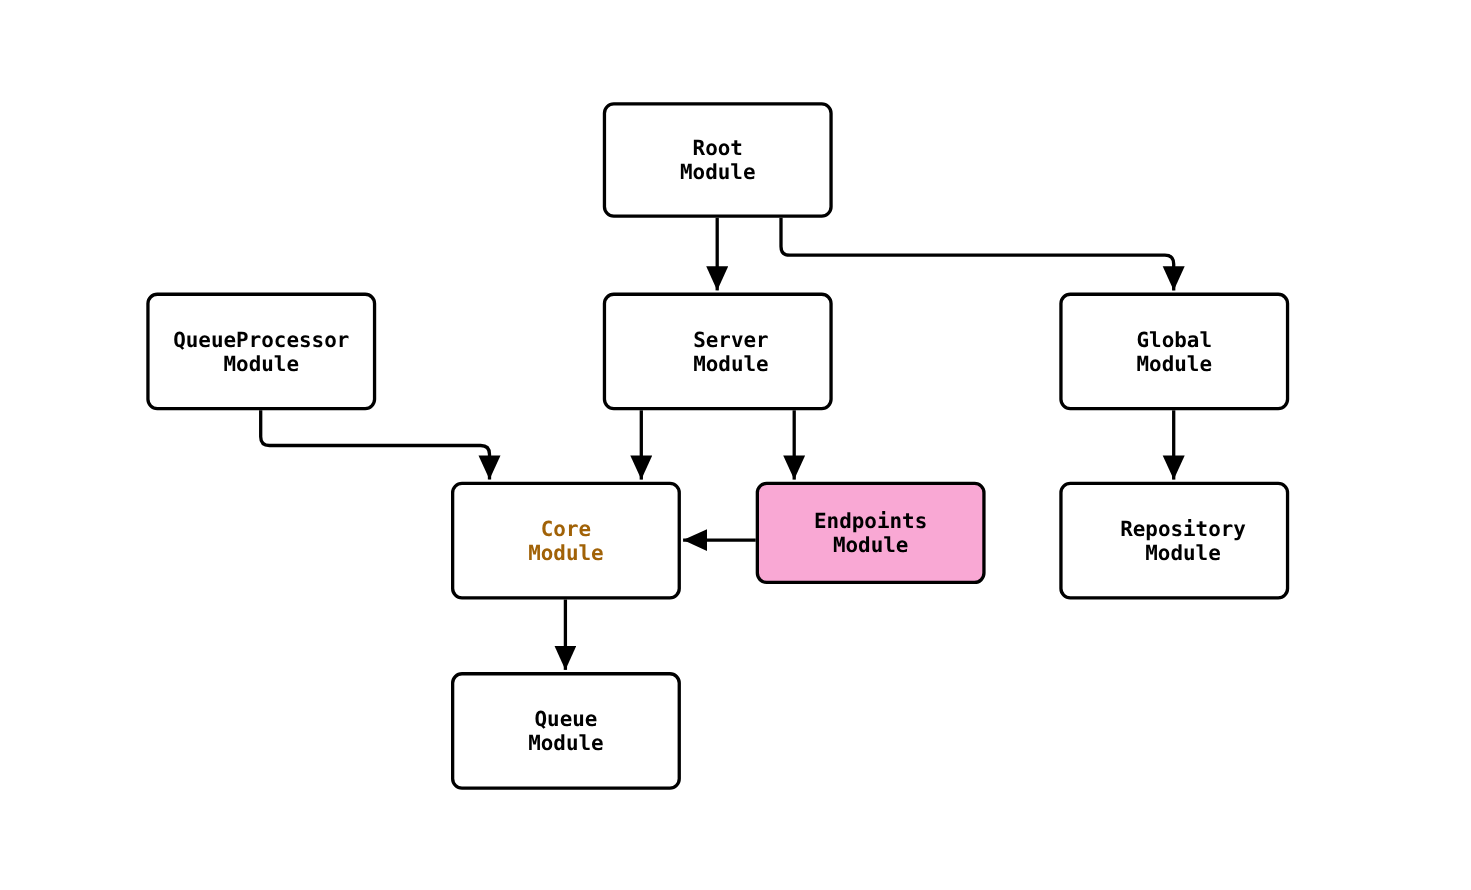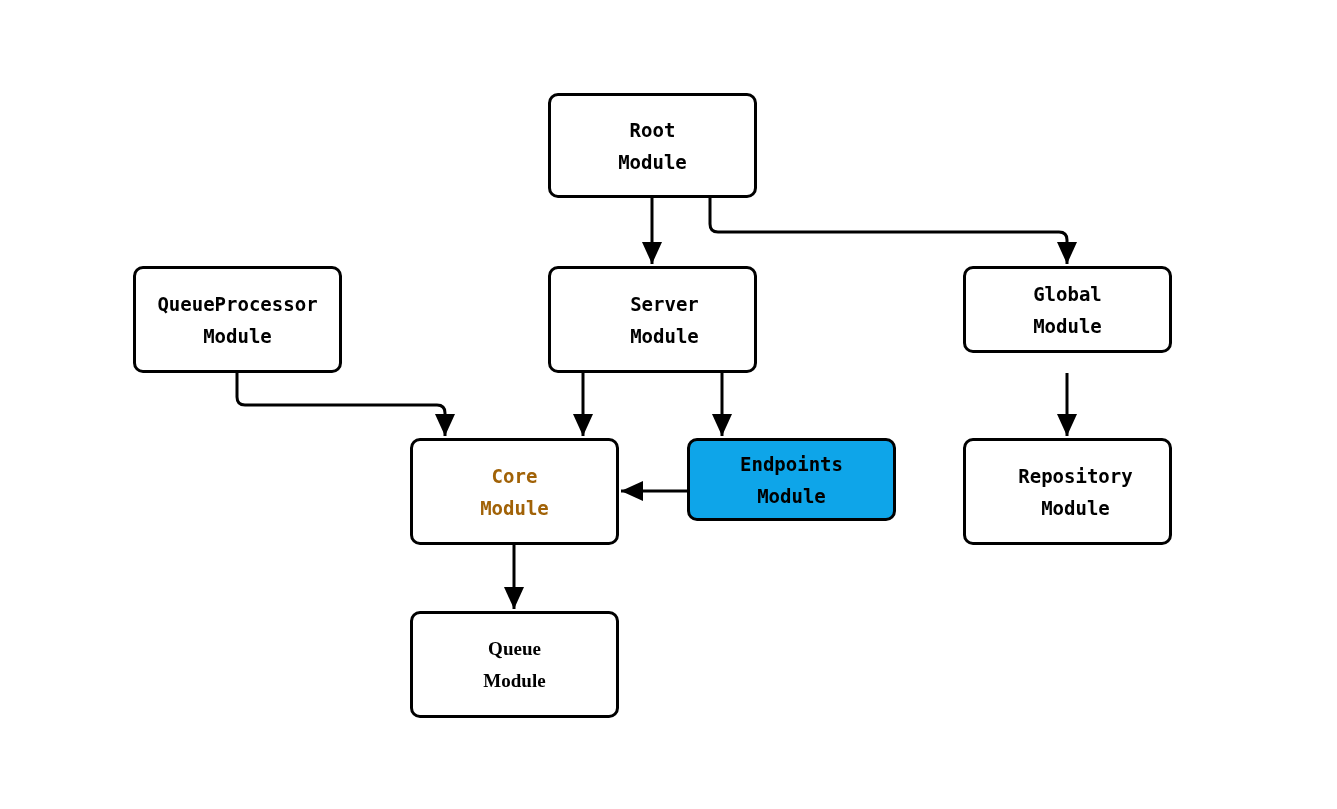--- a/index.html
+++ b/index.html
@@ -35,21 +35,21 @@
     background: #ffffff;
     display: flex;
     align-items: center;
     justify-content: center;
   }
   .node-label {
     white-space: pre-line;
     text-align: center;
     font-weight: bold;
     font-size: 19px;
-    line-height: 32px;
+    line-height: 22px;
     color: #000000;
   }
 </style>
 </head>
 <body>
 
 <div id="canvas" style="background: rgb(255, 255, 255);">
   <svg id="edge-layer" viewBox="0 0 1337 809" xmlns="http://www.w3.org/2000/svg">
     <defs>
       <marker id="arrowhead" markerUnits="userSpaceOnUse" markerWidth="23" markerHeight="21" refX="22" refY="10" orient="auto">
@@ -71,34 +71,34 @@
 Module</span>
       </div>
       <div class="node" style="left: 133px; top: 266px; width: 209px; height: 107px; background: rgb(255, 255, 255); border-color: rgb(0, 0, 0);">
         <span class="node-label" style="color: rgb(0, 0, 0);">QueueProcessor
 Module</span>
       </div>
       <div class="node" style="left: 548px; top: 266px; width: 209px; height: 107px; background: rgb(255, 255, 255); border-color: rgb(0, 0, 0); padding-left: 24px;">
         <span class="node-label" style="color: rgb(0, 0, 0);">Server
 Module</span>
       </div>
-      <div class="node" style="left: 963px; top: 266px; width: 209px; height: 87px; background: rgb(255, 255, 255); border-color: rgb(0, 0, 0);">
+      <div class="node" style="left: 963px; top: 266px; width: 209px; height: 107px; background: rgb(255, 255, 255); border-color: rgb(0, 0, 0);">
         <span class="node-label" style="color: rgb(0, 0, 0);">Global
 Module</span>
       </div>
       <div class="node" style="left: 410px; top: 438px; width: 209px; height: 107px; background: rgb(255, 255, 255); border-color: rgb(0, 0, 0);">
         <span class="node-label" style="color: #a16207;">Core
 Module</span>
       </div>
-      <div class="node" style="left: 687px; top: 438px; width: 209px; height: 83px; background: #0ea5e9; border-color: rgb(0, 0, 0);">
+      <div class="node" style="left: 687px; top: 438px; width: 209px; height: 93px; background: #f9a8d4; border-color: rgb(0, 0, 0);">
         <span class="node-label" style="color: rgb(0, 0, 0);">Endpoints
 Module</span>
       </div>
       <div class="node" style="left: 963px; top: 438px; width: 209px; height: 107px; background: rgb(255, 255, 255); border-color: rgb(0, 0, 0); padding-left: 16px;">
         <span class="node-label" style="color: rgb(0, 0, 0);">Repository
 Module</span>
       </div>
-      <div class="node" style="left: 410px; top: 611px; width: 209px; height: 107px; background: rgb(255, 255, 255); border-color: rgb(0, 0, 0); font-family: Liberation Serif, serif;">
+      <div class="node" style="left: 410px; top: 611px; width: 209px; height: 107px; background: rgb(255, 255, 255); border-color: rgb(0, 0, 0);">
         <span class="node-label" style="color: rgb(0, 0, 0);">Queue
 Module</span>
       </div>
     </div>
 </div>
 
 </body></html>

